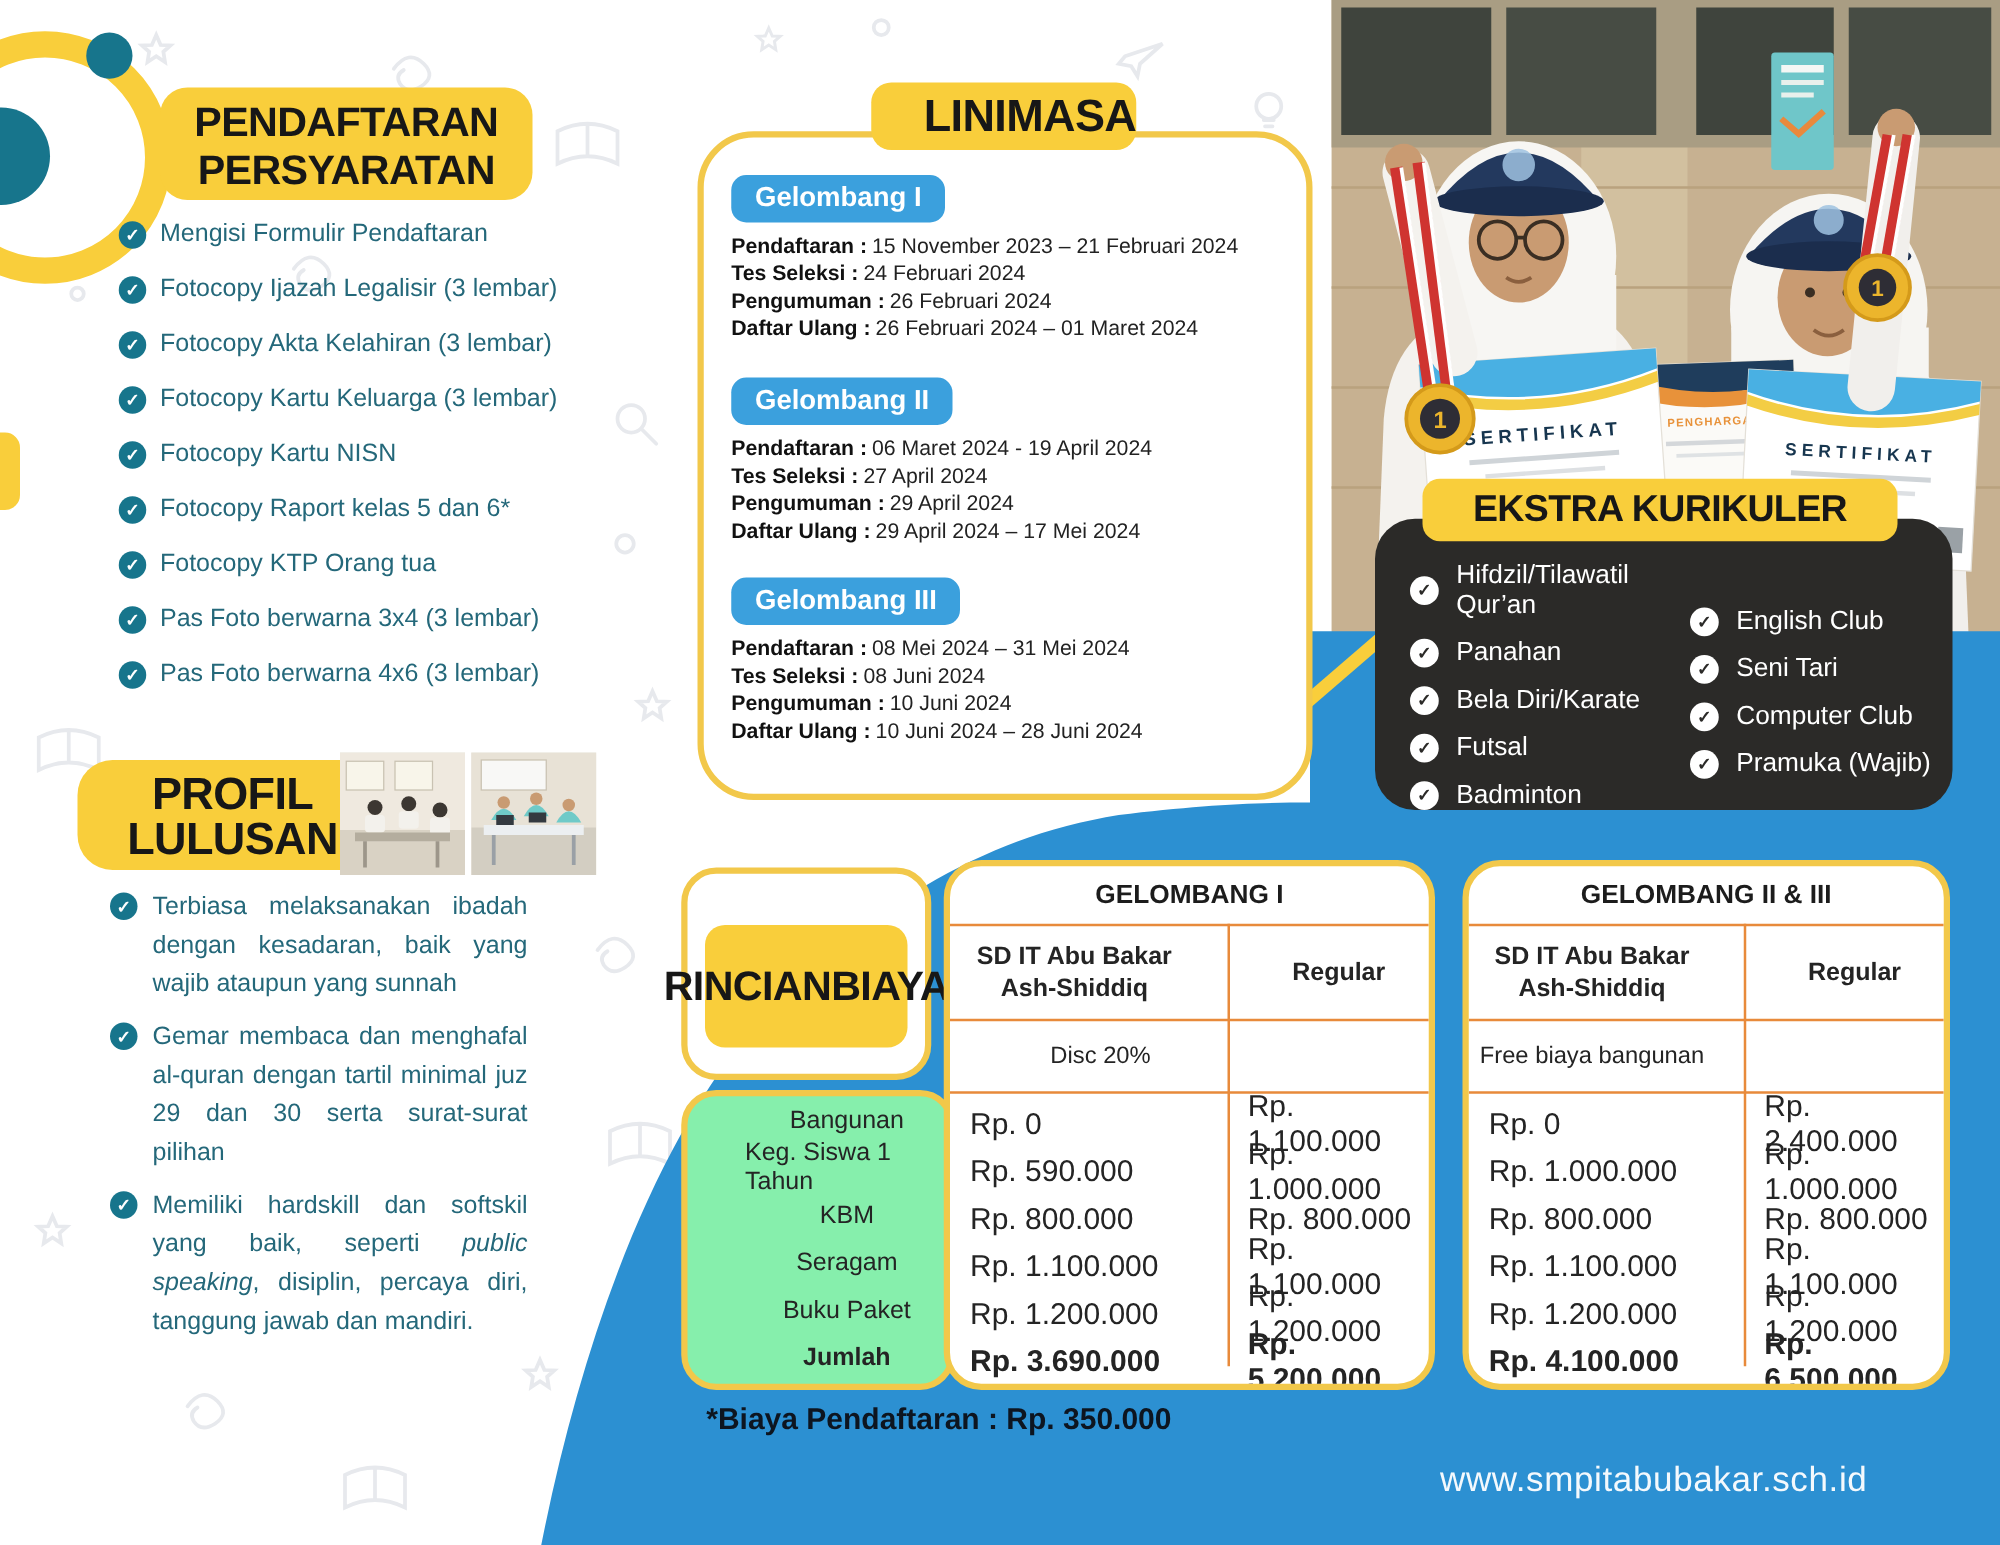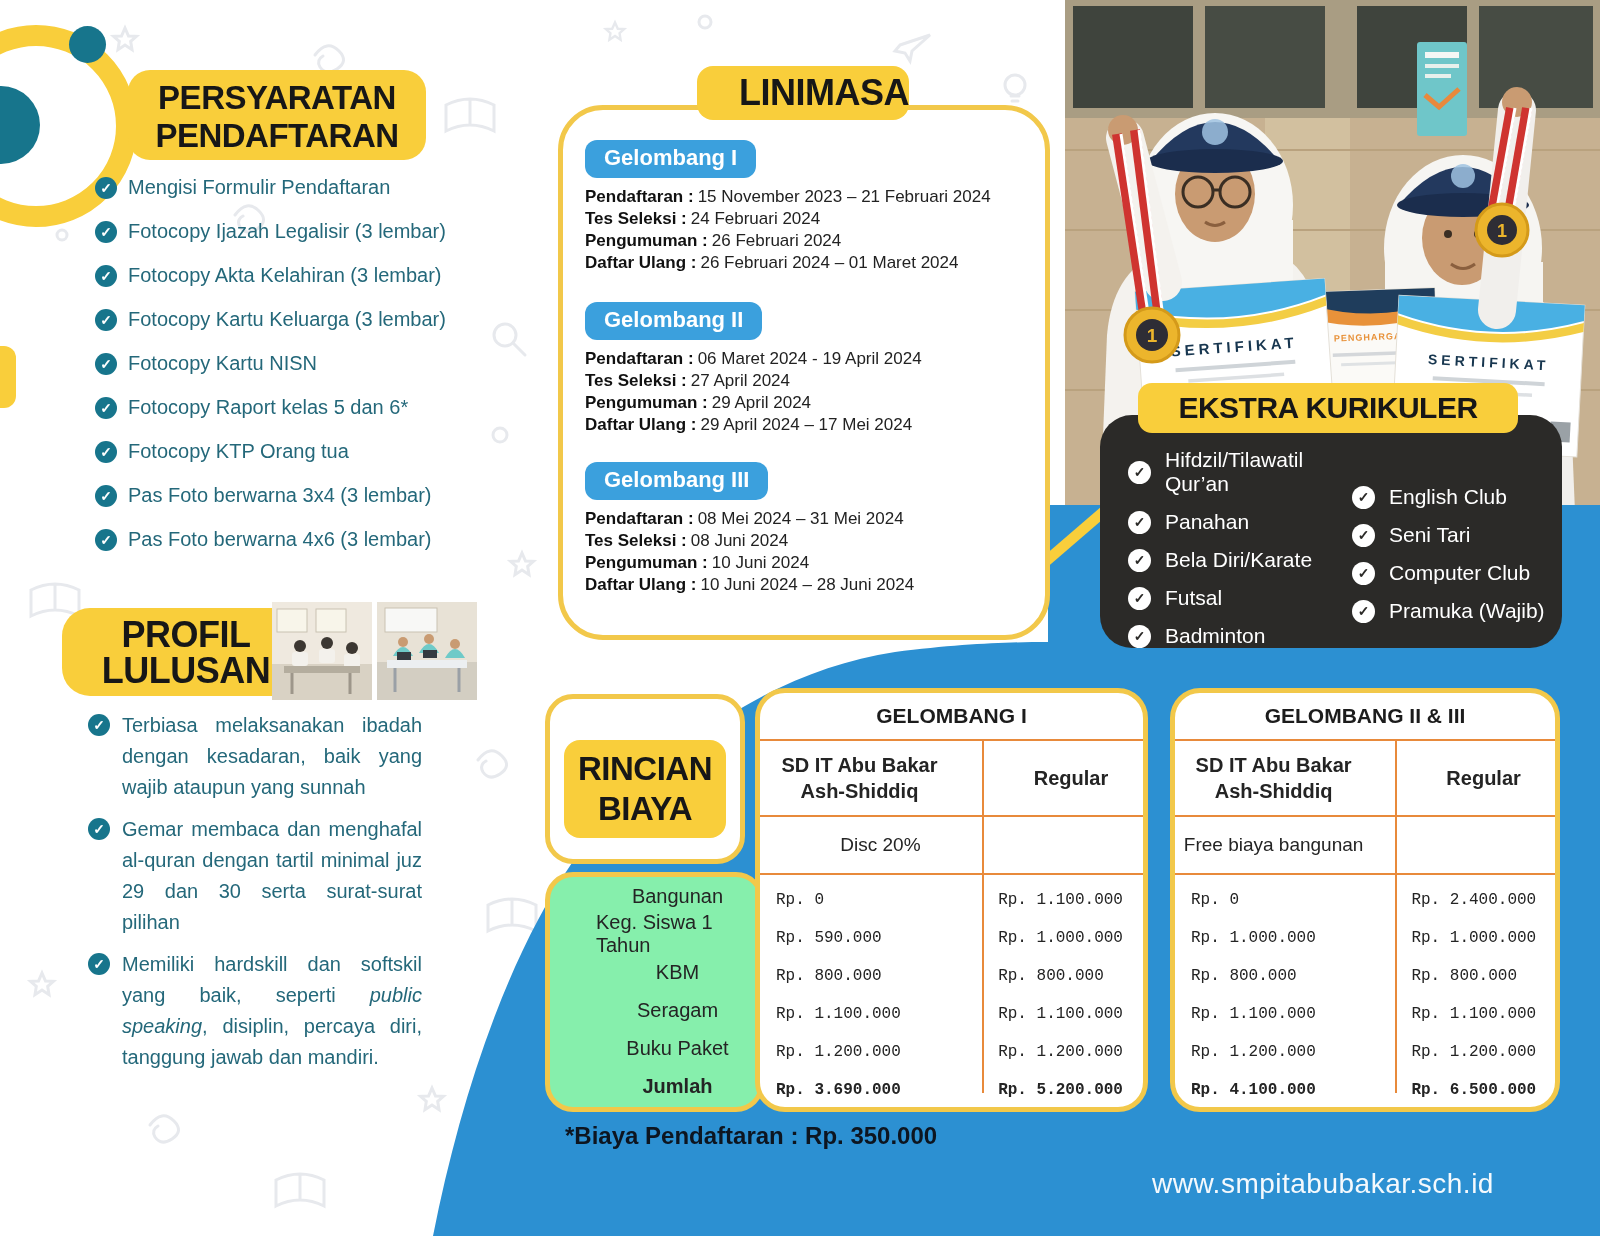--- a/index.html
+++ b/index.html
@@ -82,42 +82,42 @@
   .wcheck{display:inline-flex;flex:none;width:23px;height:23px;border-radius:50%;
     background:#fff;color:var(--dark);font-size:14px;font-weight:700;
     align-items:center;justify-content:center;}
   .ek-left li,.ek-right li{z-index:7;}
 
   
   .rb-card{left:545px;top:694px;width:200px;height:170px;background:#fff;
     border:5px solid var(--yellow-border);border-radius:28px;box-sizing:border-box;
     display:flex;align-items:center;justify-content:center;}
   .rb-label{width:162px;height:98px;background:var(--yellow);border-radius:16px;
-    display:flex;flex-direction:column;align-items:center;justify-content:center;
+    display:flex;flex-direction:row;align-items:center;justify-content:center;
     font-size:33px;font-weight:900;color:var(--ink);line-height:40px;letter-spacing:-.5px;margin-top:20px;}
   .lbl-card{left:545px;top:872px;width:219px;height:240px;background:#86efac;
     border:5px solid var(--yellow-border);border-radius:28px;box-sizing:border-box;padding-left:46px;}
   .lbl-card .lbl-row{height:38px;display:flex;align-items:center;justify-content:center;
     font-size:20px;color:var(--table-ink);}
   .lbl-card .lbl-row.bold{font-weight:800;}
 
   .tbl{background:#fff;border:5px solid var(--yellow-border);border-radius:30px;
     box-sizing:border-box;overflow:hidden;color:var(--table-ink);}
   .tbl1{left:755px;top:688px;width:393px;height:424px;}
   .tbl2{left:1170px;top:688px;width:390px;height:424px;}
   .t-title{height:46px;display:flex;align-items:center;justify-content:center;
     font-size:21px;font-weight:800;color:#1c1c1c;}
   .hline{height:2px;background:var(--orange);}
   .t-row{display:flex;}
   .t-c1{width:58%;display:flex;align-items:center;justify-content:center;text-align:center;}
   .t-c2{width:42%;display:flex;align-items:center;justify-content:center;text-align:center;margin-left:40px;}
   .t-head{height:74px;font-size:20px;font-weight:800;line-height:26px;}
   .t-promo{height:56px;font-size:19px;line-height:24px;}
   .t-vals{padding-top:6px;}
-  .v-row{display:flex;height:38px;align-items:center;font-size:16px;font-family:Liberation Mono, monospace;}
+  .v-row{display:flex;height:38px;align-items:center;font-size:24px;}
   .v-row .vc1{width:58%;padding-left:16px;box-sizing:border-box;}
   .v-row .vc2{width:42%;padding-left:16px;box-sizing:border-box;}
   .v-row.bold{font-weight:800;}
   .vline{position:absolute;width:2px;background:var(--orange);}
 
   .note{left:565px;top:1122px;font-size:24px;font-weight:800;color:#0d1520;z-index:6;}
   .website{left:1152px;top:1168px;font-size:28px;color:#f4f9fd;z-index:6;letter-spacing:.5px;}
 
   .z5{z-index:5;} .z6{z-index:6;} .z4{z-index:4;} .z3{z-index:3;} .z2{z-index:2;} .z1{z-index:1;}
 </style>
@@ -269,22 +269,22 @@
       <circle cx="352" cy="448" r="13" fill="#c99b72"></circle>
     </svg>
   </div>
 
   <svg class="abs blob z3" viewBox="0 0 1600 1236">
     <path d="M433 1236 C470 1050 540 860 660 765 C745 697 815 665 895 652 C960 644 1005 642 1048 642 L1048 505 L1600 505 L1600 1236 Z" fill="#2C90D2"></path>
     <polygon points="1044,556 1102,506 1102,520 1044,570" fill="#F9CE3B"></polygon>
   </svg>
 
   <div class="abs ycard req-card z4">
+    <span class="ln">PENDAFTARAN</span>
     <span class="ln">PERSYARATAN</span>
-    <span class="ln">PENDAFTARAN</span>
   </div>
 
   <ul class="abs req-list z4">
     <li>
         <span class="check">✓</span>
         <span>Mengisi Formulir Pendaftaran</span>
       </li>
     <li>
         <span class="check">✓</span>
         <span>Fotocopy Ijazah Legalisir (3 lembar)</span>

